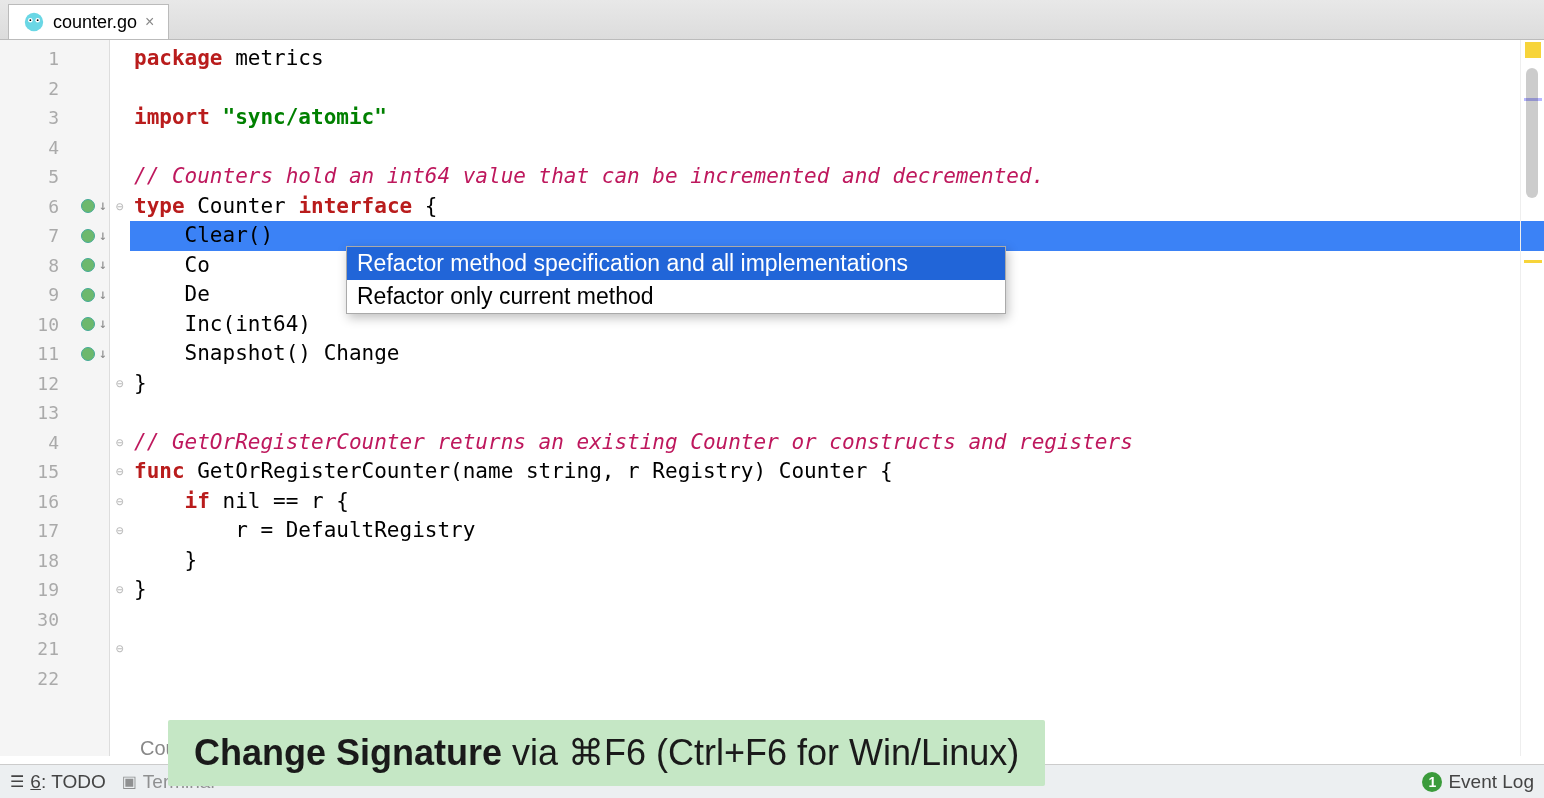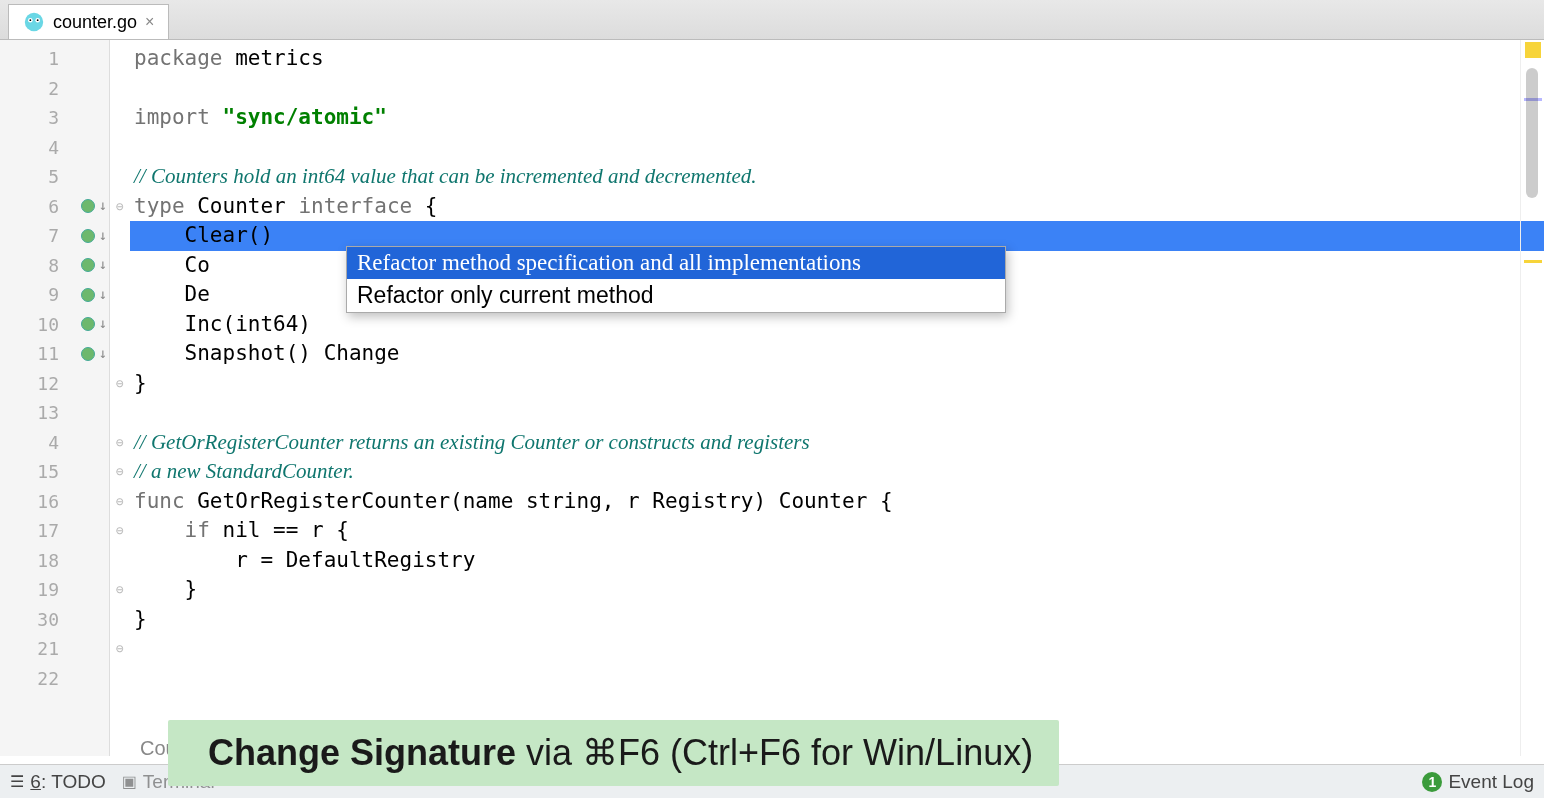--- a/index.html
+++ b/index.html
@@ -99,37 +99,37 @@
   padding-top: 4px;
   position: relative;
 }
 .code-line {
   height: 29.5px;
   line-height: 29.5px;
   white-space: pre;
   padding-left: 4px;
 }
 .hl-line { background: #3b82f6; }
-.kw { color: #737373; font-weight: normal; }
+.kw { color: #b91c1c; font-weight: bold; }
 .str { color: #008000; font-weight: bold; }
-.cmt { color: #0f766e; font-style: italic; font-family: Liberation Serif, serif; }
+.cmt { color: #be185d; font-style: italic; }
 .context-menu {
   position: absolute;
   left: 216px;
   top: 206px;
   background: #fff;
   border: 1px solid #aaa;
   box-shadow: 2px 4px 10px rgba(0,0,0,0.25);
   font-family: -apple-system, sans-serif;
   font-size: 23px;
   z-index: 10;
   min-width: 660px;
 }
 .menu-item { padding: 3px 10px; cursor: pointer; }
-.menu-item.selected { background: #2165d8; color: #fff; font-family: Liberation Serif, serif; }
+.menu-item.selected { background: #2165d8; color: #fff; }
 .right-scroll {
   position: absolute;
   right: 0;
   top: 40px;
   width: 24px;
   height: 716px;
   border-left: 1px solid #eee;
 }
 .sb-marker { position: absolute; right: 3px; width: 16px; height: 16px; }
 .sb-yellow { background: #f7d43a; top: 2px; }
@@ -144,21 +144,21 @@
   background: #c5e7c5;
   color: #1a1a1a;
   padding: 12px 26px;
   font-size: 36px;
   border-radius: 2px;
   z-index: 20;
   display: flex;
   align-items: baseline;
   gap: 10px;
 }
-.hint-banner .strong { font-weight: 800; margin-left: 14px; }
+.hint-banner .strong { font-weight: 800; }
 .status-bar {
   position: absolute;
   bottom: 0;
   left: 0;
   right: 0;
   height: 34px;
   background: #eceff1;
   border-top: 1px solid #ccc;
   display: flex;
   align-items: center;
@@ -268,21 +268,20 @@
     <div class="code-line"><span class="cmt">// Counters hold an int64 value that can be incremented and decremented.</span></div>
     <div class="code-line"><span class="kw">type</span><span> Counter </span><span class="kw">interface</span><span> {</span></div>
     <div class="code-line hl-line"><span>    Clear()</span></div>
     <div class="code-line"><span>    Co</span></div>
     <div class="code-line"><span>    De</span></div>
     <div class="code-line"><span>    Inc(int64)</span></div>
     <div class="code-line"><span>    Snapshot() Change</span></div>
     <div class="code-line"><span>}</span></div>
     <div class="code-line"></div>
     <div class="code-line"><span class="cmt">// GetOrRegisterCounter returns an existing Counter or constructs and registers</span></div>
-    <div class="code-line"><span class="cmt">// a new StandardCounter.</span></div>
     <div class="code-line"><span class="kw">func</span><span> GetOrRegisterCounter(name string, r Registry) Counter {</span></div>
     <div class="code-line"><span>    </span><span class="kw">if</span><span> nil == r {</span></div>
     <div class="code-line"><span>        r = DefaultRegistry</span></div>
     <div class="code-line"><span>    }</span></div>
     <div class="code-line"><span>}</span></div>
     <div class="code-line"></div>
 
     <div class="context-menu">
       <div class="menu-item selected">Refactor method specification and all implementations</div>
       <div class="menu-item">Refactor only current method</div>

